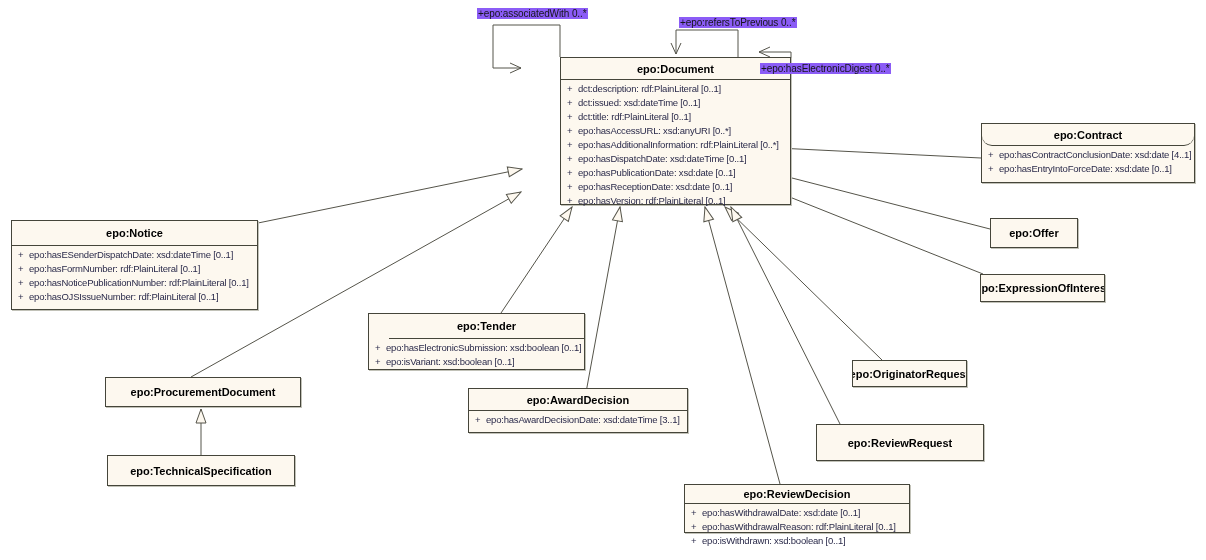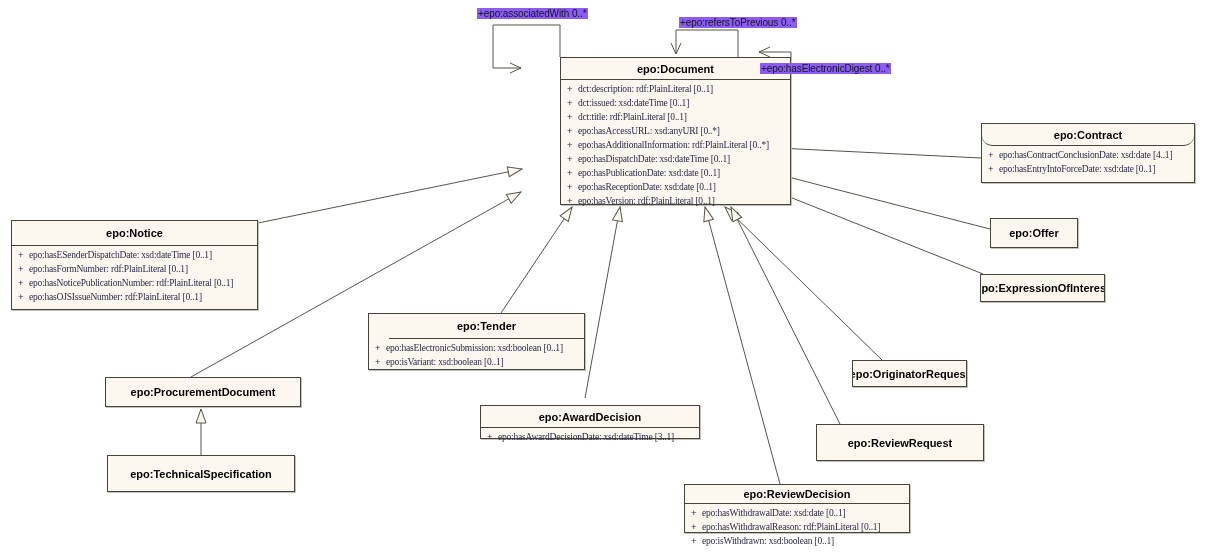--- a/index.html
+++ b/index.html
@@ -10,21 +10,21 @@
              border:1px solid #45453a;box-shadow:1px 1px 0 #c2c2b8;}
   .uml-title{font-size:11px;font-weight:bold;color:#000;display:flex;
              align-items:center;justify-content:center;
              border-bottom:1px solid #45453a;box-sizing:border-box;
              white-space:nowrap;overflow:hidden;}
   .uml-title.solo{border-bottom:none;height:100%;}
   .uml-attrs{padding-top:2px;}
   .attr-row{display:flex;font-size:9.5px;line-height:14px;color:#2a2a4a;
             white-space:nowrap;overflow:hidden;letter-spacing:-0.2px;}
   .attr-plus{flex:none;width:17px;padding-left:6px;box-sizing:border-box;}
-  .attr-text{flex:none;font-family:Liberation Serif, serif;}
+  .attr-text{flex:none;}
   .assoc-label{position:absolute;font-size:10px;color:#15151a;background:#8b5cf6;
                white-space:nowrap;letter-spacing:-0.1px;padding:0 1px;}
 </style>
 </head>
 <body>
 
 <div class="canvas">
   <svg id="edge-layer" width="1206" height="560">
       <defs>
         <marker id="tri" markerUnits="userSpaceOnUse" markerWidth="16" markerHeight="12" refX="15" refY="6" orient="auto">
@@ -108,37 +108,37 @@
           </div>
           <div class="attr-row">
             <span class="attr-plus">+</span>
             <span class="attr-text">epo:hasOJSIssueNumber: rdf:PlainLiteral [0..1]</span>
           </div>
         </div>
       </div>
       <div class="uml-class" style="left: 105px; top: 377px; width: 196px; height: 30px;">
         <div class="uml-title solo">epo:ProcurementDocument</div>
       </div>
-      <div class="uml-class" style="left: 107px; top: 455px; width: 188px; height: 37px;">
+      <div class="uml-class" style="left: 107px; top: 455px; width: 188px; height: 31px;">
         <div class="uml-title solo">epo:TechnicalSpecification</div>
       </div>
       <div class="uml-class" style="left: 368px; top: 313px; width: 217px; height: 57px;">
         <div class="uml-title" style="height: 25px; margin-left: 20px;">epo:Tender</div>
         <div class="uml-attrs">
           <div class="attr-row">
             <span class="attr-plus">+</span>
             <span class="attr-text">epo:hasElectronicSubmission: xsd:boolean [0..1]</span>
           </div>
           <div class="attr-row">
             <span class="attr-plus">+</span>
             <span class="attr-text">epo:isVariant: xsd:boolean [0..1]</span>
           </div>
         </div>
       </div>
-      <div class="uml-class" style="left: 468px; top: 405px; width: 220px; height: 34px; margin-left: 12px;">
+      <div class="uml-class" style="left: 468px; top: 388px; width: 220px; height: 45px;">
         <div class="uml-title" style="height: 22px;">epo:AwardDecision</div>
         <div class="uml-attrs">
           <div class="attr-row">
             <span class="attr-plus">+</span>
             <span class="attr-text">epo:hasAwardDecisionDate: xsd:dateTime [3..1]</span>
           </div>
         </div>
       </div>
       <div class="uml-class" style="left: 684px; top: 484px; width: 226px; height: 49px;">
         <div class="uml-title" style="height: 19px;">epo:ReviewDecision</div>

